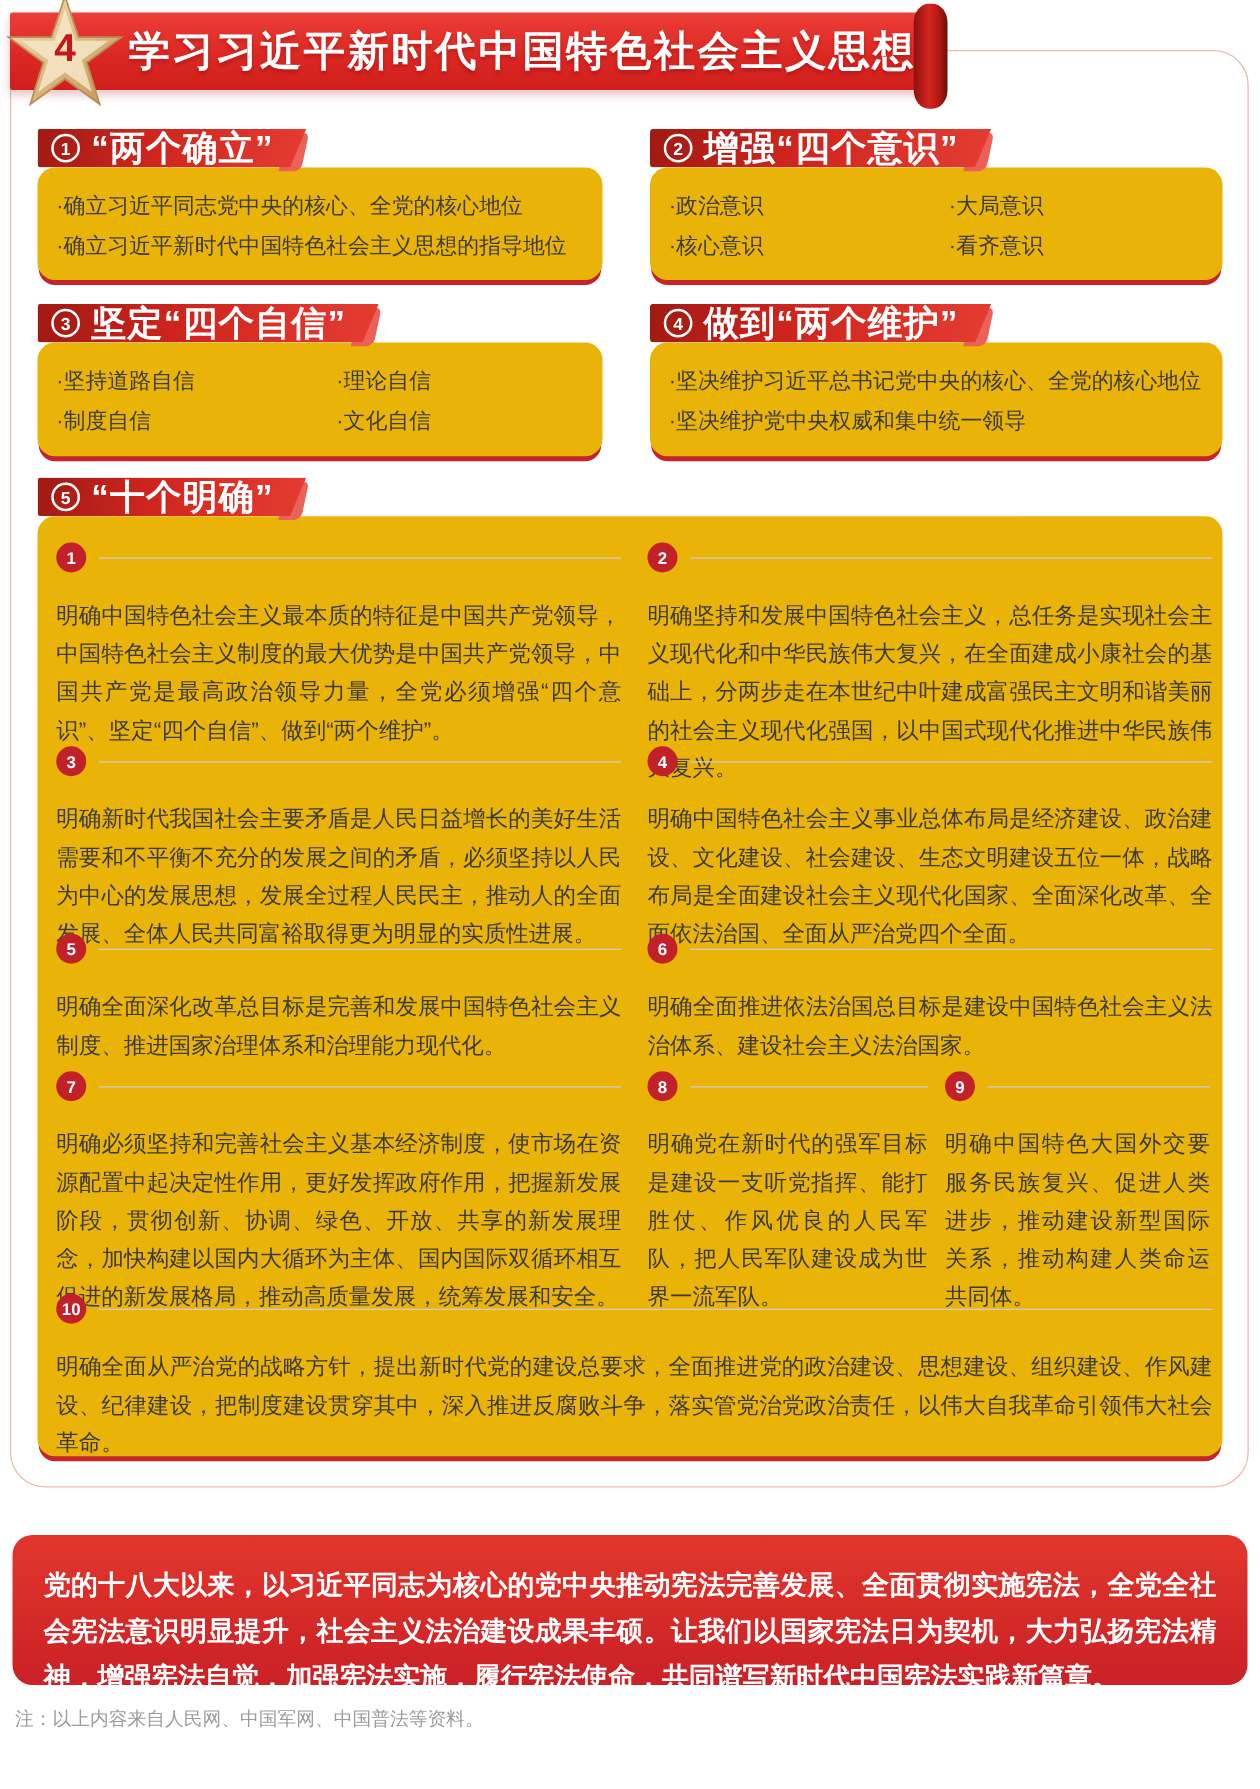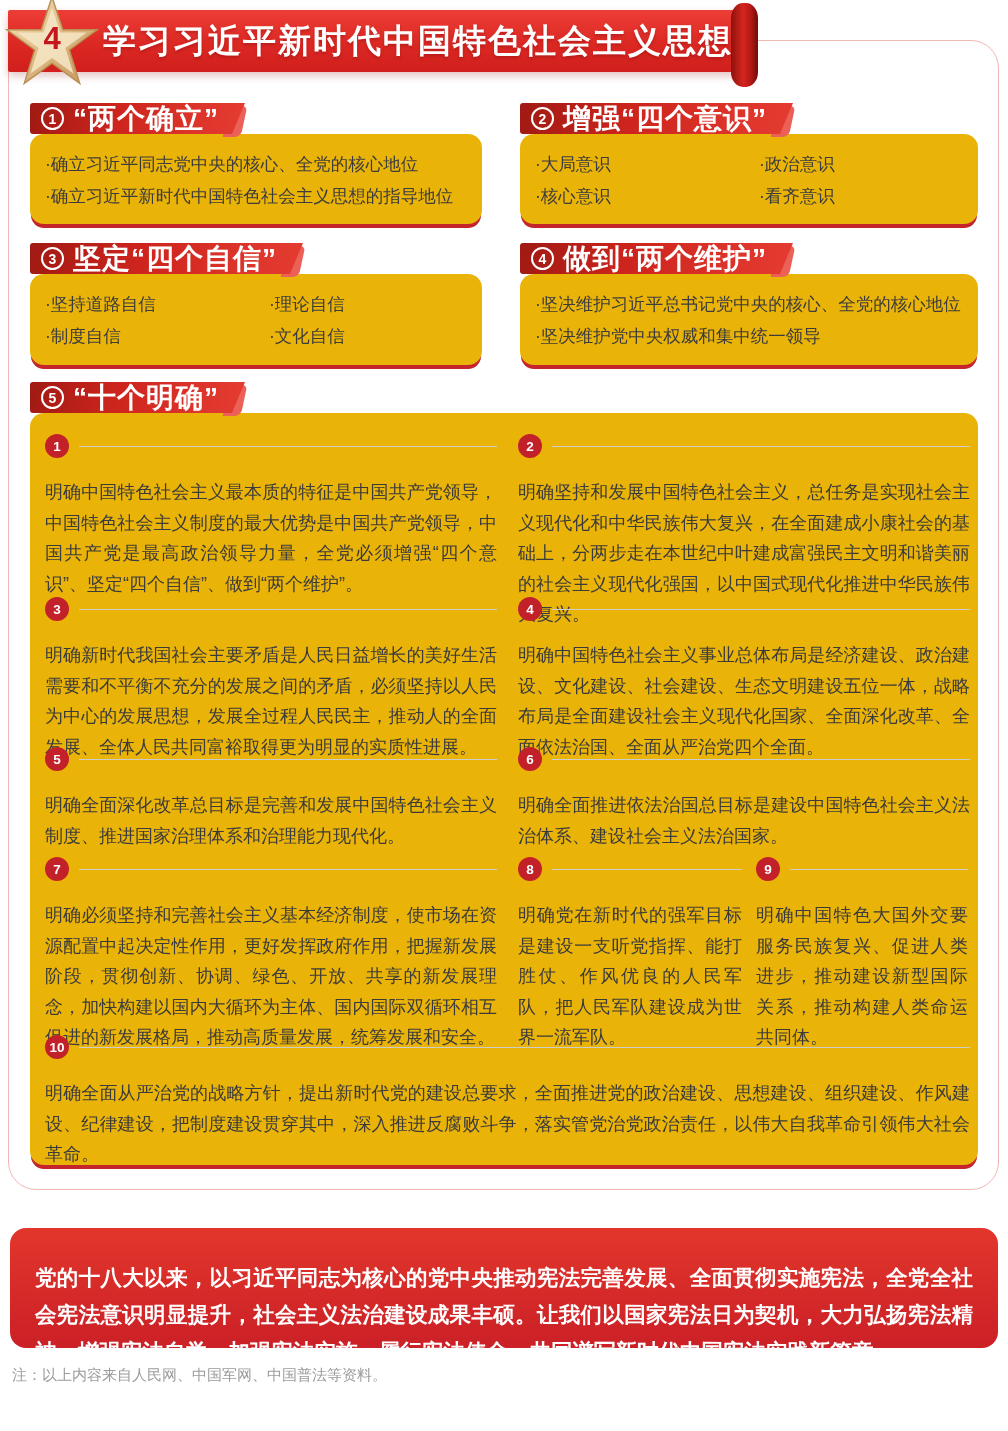--- a/index.html
+++ b/index.html
@@ -49,21 +49,21 @@
   .titem-head { display:flex; align-items:center; }
   .dot { min-width:24px; height:24px; border-radius:50%; background:#c32129; color:#fff;
     font-weight:bold; font-size:13.5px; display:flex; align-items:center; justify-content:center; }
   .rule { flex:1; height:1px; background:#cdcdcd; margin-left:10px; }
   .titem-text { margin-top:19px; font-size:18px; line-height:30.5px; color:#3b3b3b;
     font-weight:500; text-align:justify; }
 
   
   .summary-box { position:absolute; left:10px; top:1228px; width:988px; height:120px;
     background:linear-gradient(180deg,#e2362c 0%, #cb2026 100%); border-radius:16px;
-    padding:32px 25px; z-index:2; }
+    padding:22px 25px; z-index:2; }
   .summary-box p { color:#fff; font-size:21.5px; font-weight:bold; line-height:37px; text-align:justify; }
 
   .source-note { position:absolute; left:12px; top:1366px; color:#9b9b9b; font-size:15px; z-index:2; }
 </style>
 </head>
 <body>
 
 <div id="page">
 
   <div class="outer-frame"></div>
@@ -98,22 +98,22 @@
   </div>
 
   <div class="tag" style="left:520px; top:103px;">
     <span class="tag-flap"></span>
     <span class="tag-bg"></span>
     <span class="ring">2</span>
     <span class="t">增强“四个意识”</span>
   </div>
   <div class="panel" style="left:520px; top:134px; width:458px; height:90px;">
     <div class="pairs">
+      <span>·政治意识</span>
       <span>·大局意识</span>
-      <span>·政治意识</span>
       <span>·核心意识</span>
       <span>·看齐意识</span>
     </div>
   </div>
 
   <div class="tag" style="left:30px; top:243px;">
     <span class="tag-flap"></span>
     <span class="tag-bg"></span>
     <span class="ring">3</span>
     <span class="t">坚定“四个自信”</span>

